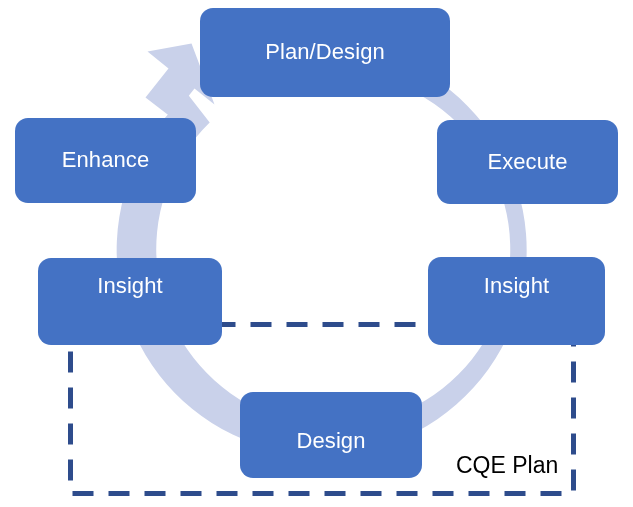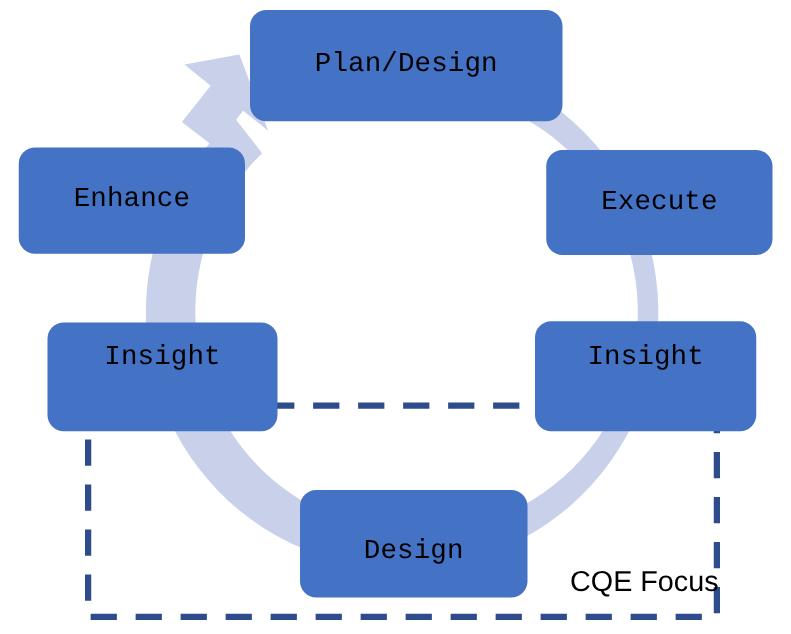--- a/index.html
+++ b/index.html
@@ -39,22 +39,22 @@
   .node {
     position: absolute;
     z-index: 3;
     box-sizing: border-box;
     border-radius: 13px;
     background: #4472C4;
     display: flex;
     justify-content: center;
   }
   .node .node-label {
-    color: #000000;
-    font-family: Liberation Mono, monospace;
+    color: #ffffff;
+    font-family: Liberation Sans, sans-serif;
     font-size: 22px;
     font-weight: 400;
     line-height: 1.1;
     letter-spacing: 0.1px;
     white-space: nowrap;
   }
   .node.align-middle { align-items: center; }
   .node.align-upper  { align-items: center; }
   .node.align-upper .node-label { margin-bottom: 30px; }
   .node.align-lower  { align-items: center; }
@@ -117,15 +117,15 @@
   </div>
 
   <div class="node align-upper" id="node-evaluate">
     <span class="node-label">Insight</span>
   </div>
 
   <div class="node align-lower" id="node-analyse">
     <span class="node-label">Design</span>
   </div>
 
-  <div id="focus-caption">CQE Focus</div>
+  <div id="focus-caption">CQE Plan</div>
 
 </div>
 
 </body></html>

